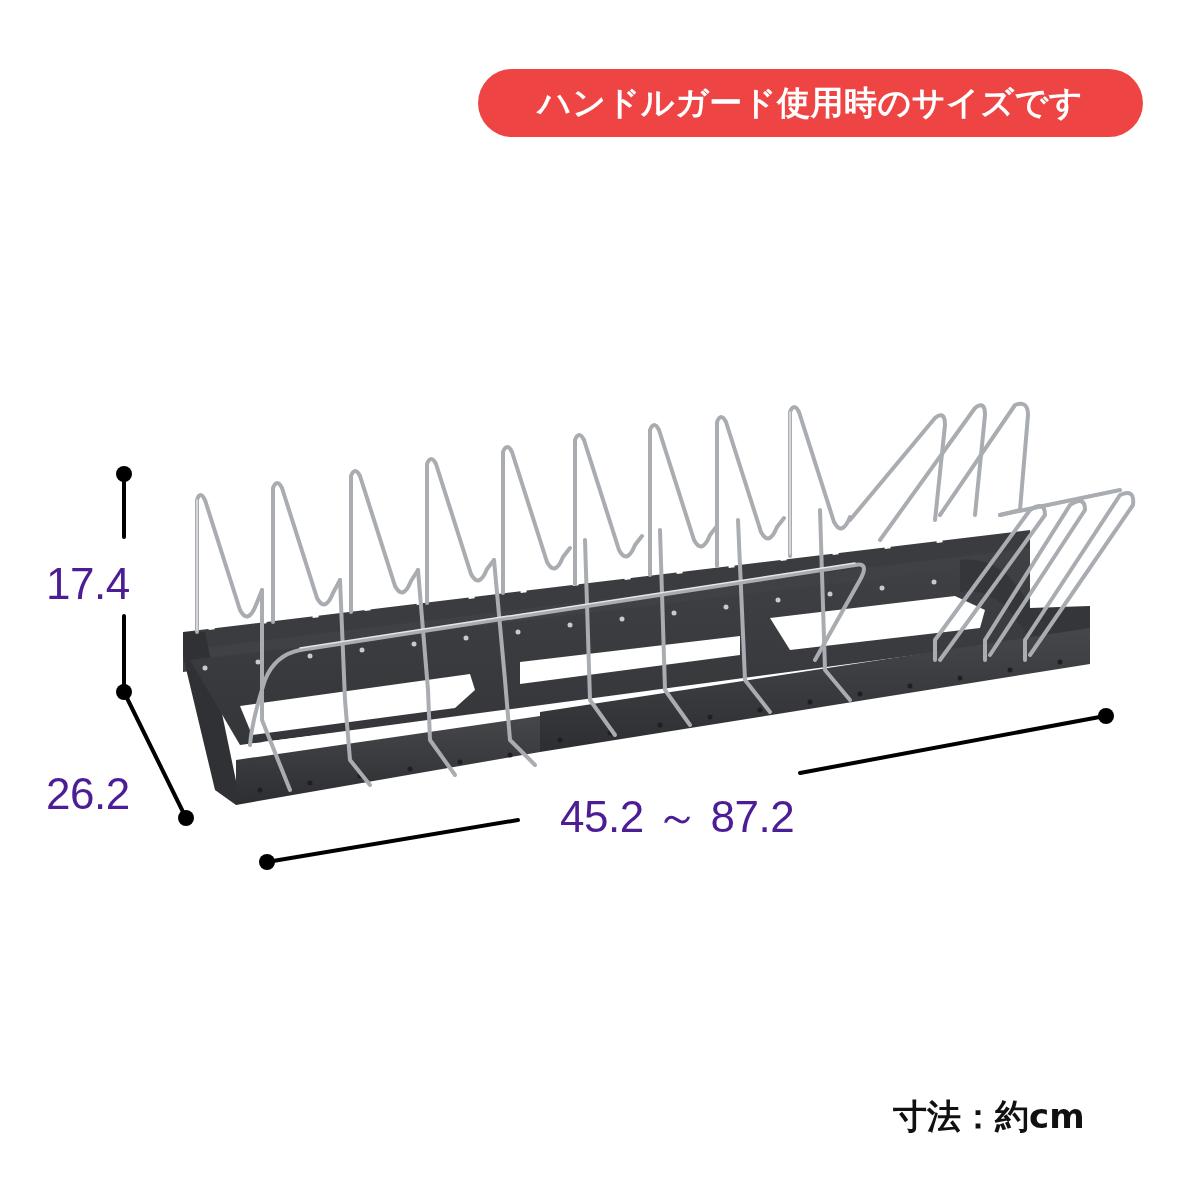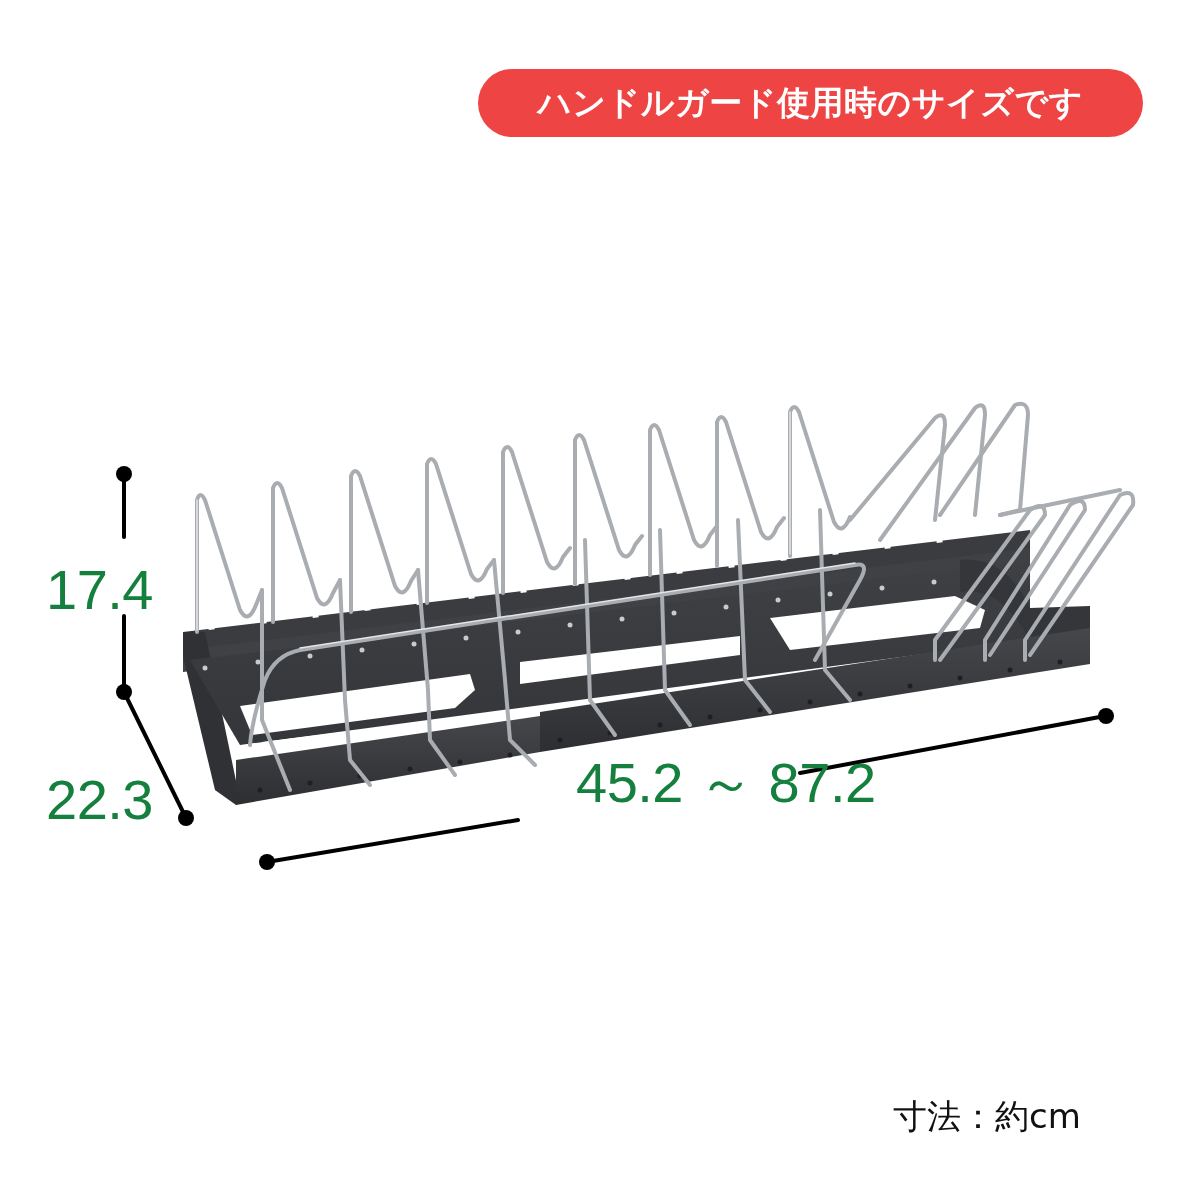--- a/index.html
+++ b/index.html
@@ -36,37 +36,37 @@
     .diagram {
       position: absolute;
       left: 0;
       top: 0;
       width: 1200px;
       height: 1200px;
     }
     .dim-label {
       position: absolute;
       font-family: "Liberation Sans", "DejaVu Sans", sans-serif;
-      font-size: 56px;
-      color: #15803d;
+      font-size: 44px;
+      color: #4c1d95;
       line-height: 1;
       white-space: nowrap;
       letter-spacing: -0.5px;
     }
     .dim-height { left: 46px; top: 562px; }
     .dim-depth  { left: 46px; top: 772px; }
-    .dim-width  { left: 560px; top: 755px; margin-left: 16px; }
+    .dim-width  { left: 560px; top: 795px; }
     .unit-note {
       position: absolute;
       left: 893px;
       top: 1094px;
       font-size: 34px;
       color: #111111;
       white-space: nowrap;
-      font-weight: normal;
+      font-weight: bold;
     }
   </style>
 </head>
 <body>
 
 <div class="banner">
   <span class="banner-text">ハンドルガード使用時のサイズです</span>
 </div>
 
 <svg class="diagram" viewBox="0 0 1200 1200" xmlns="http://www.w3.org/2000/svg">
@@ -209,16 +209,16 @@
     <circle cx="186" cy="818" r="8" stroke="none"></circle>
 
     <line x1="267" y1="862" x2="518" y2="820"></line>
     <line x1="800" y1="773" x2="1105" y2="716"></line>
     <circle cx="267" cy="862" r="8" stroke="none"></circle>
     <circle cx="1106" cy="716" r="8" stroke="none"></circle>
   </g>
 </svg>
 
 <div class="dim-label dim-height">17.4</div>
-<div class="dim-label dim-depth">22.3</div>
+<div class="dim-label dim-depth">26.2</div>
 <div class="dim-label dim-width">45.2 ～ 87.2</div>
 
 <div class="unit-note">寸法：約cm</div>
 
 </body></html>

